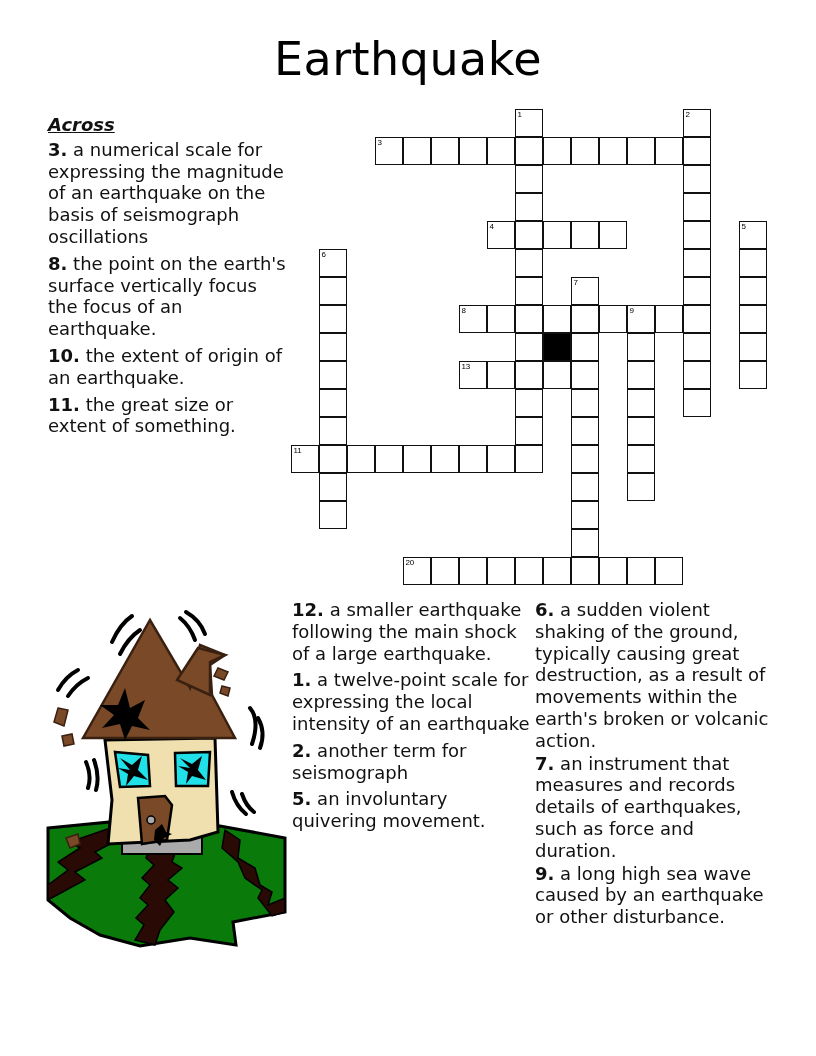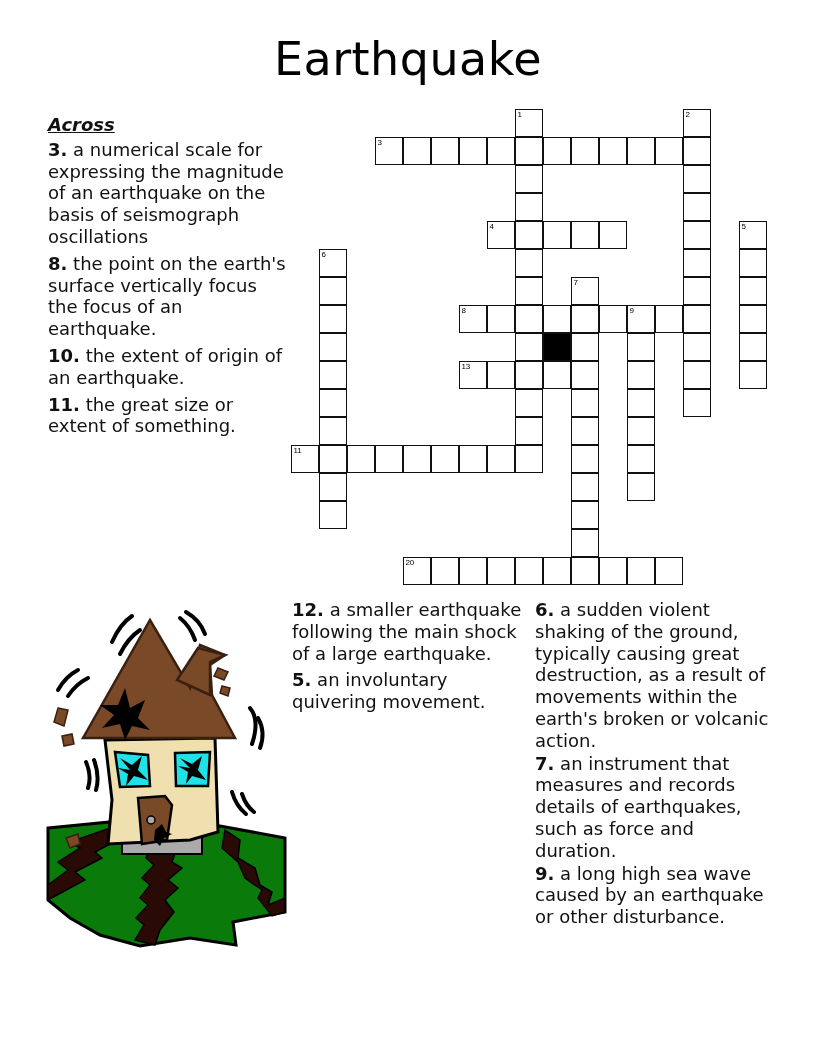--- a/index.html
+++ b/index.html
@@ -30,20 +30,22 @@
 <div class="clue-col" id="col-across">
   <span class="hdr">Across</span>
   <div class="clue"><span class="num">3.</span> <span>a numerical scale for expressing the magnitude of an earthquake on the basis of seismograph oscillations</span></div>
   <div class="clue"><span class="num">8.</span> <span>the point on the earth's surface vertically focus the focus of an earthquake.</span></div>
   <div class="clue"><span class="num">10.</span> <span>the extent of origin of an earthquake.</span></div>
   <div class="clue"><span class="num">11.</span> <span>the great size or extent of something.</span></div>
 </div>
 
 <div class="clue-col" id="col-mid">
   <div class="clue"><span class="num">12.</span> <span>a smaller earthquake following the main shock of a large earthquake.</span></div>
+  <div class="clue"><span class="num">1.</span> <span>a twelve-point scale for expressing the local intensity of an earthquake</span></div>
+  <div class="clue"><span class="num">2.</span> <span>another term for seismograph</span></div>
   <div class="clue"><span class="num">5.</span> <span>an involuntary quivering movement.</span></div>
 </div>
 
 <div class="clue-col" id="col-right">
   <div class="clue" style="margin-bottom:1px"><span class="num">6.</span> <span>a sudden violent shaking of the ground, typically causing great destruction, as a result of movements within the earth's broken or volcanic action.</span></div>
   <div class="clue" style="margin-bottom:1px"><span class="num">7.</span> <span>an instrument that measures and records details of earthquakes, such as force and duration.</span></div>
   <div class="clue"><span class="num">9.</span> <span>a long high sea wave caused by an earthquake or other disturbance.</span></div>
 </div>
 
 <div class="grid" id="grid">

